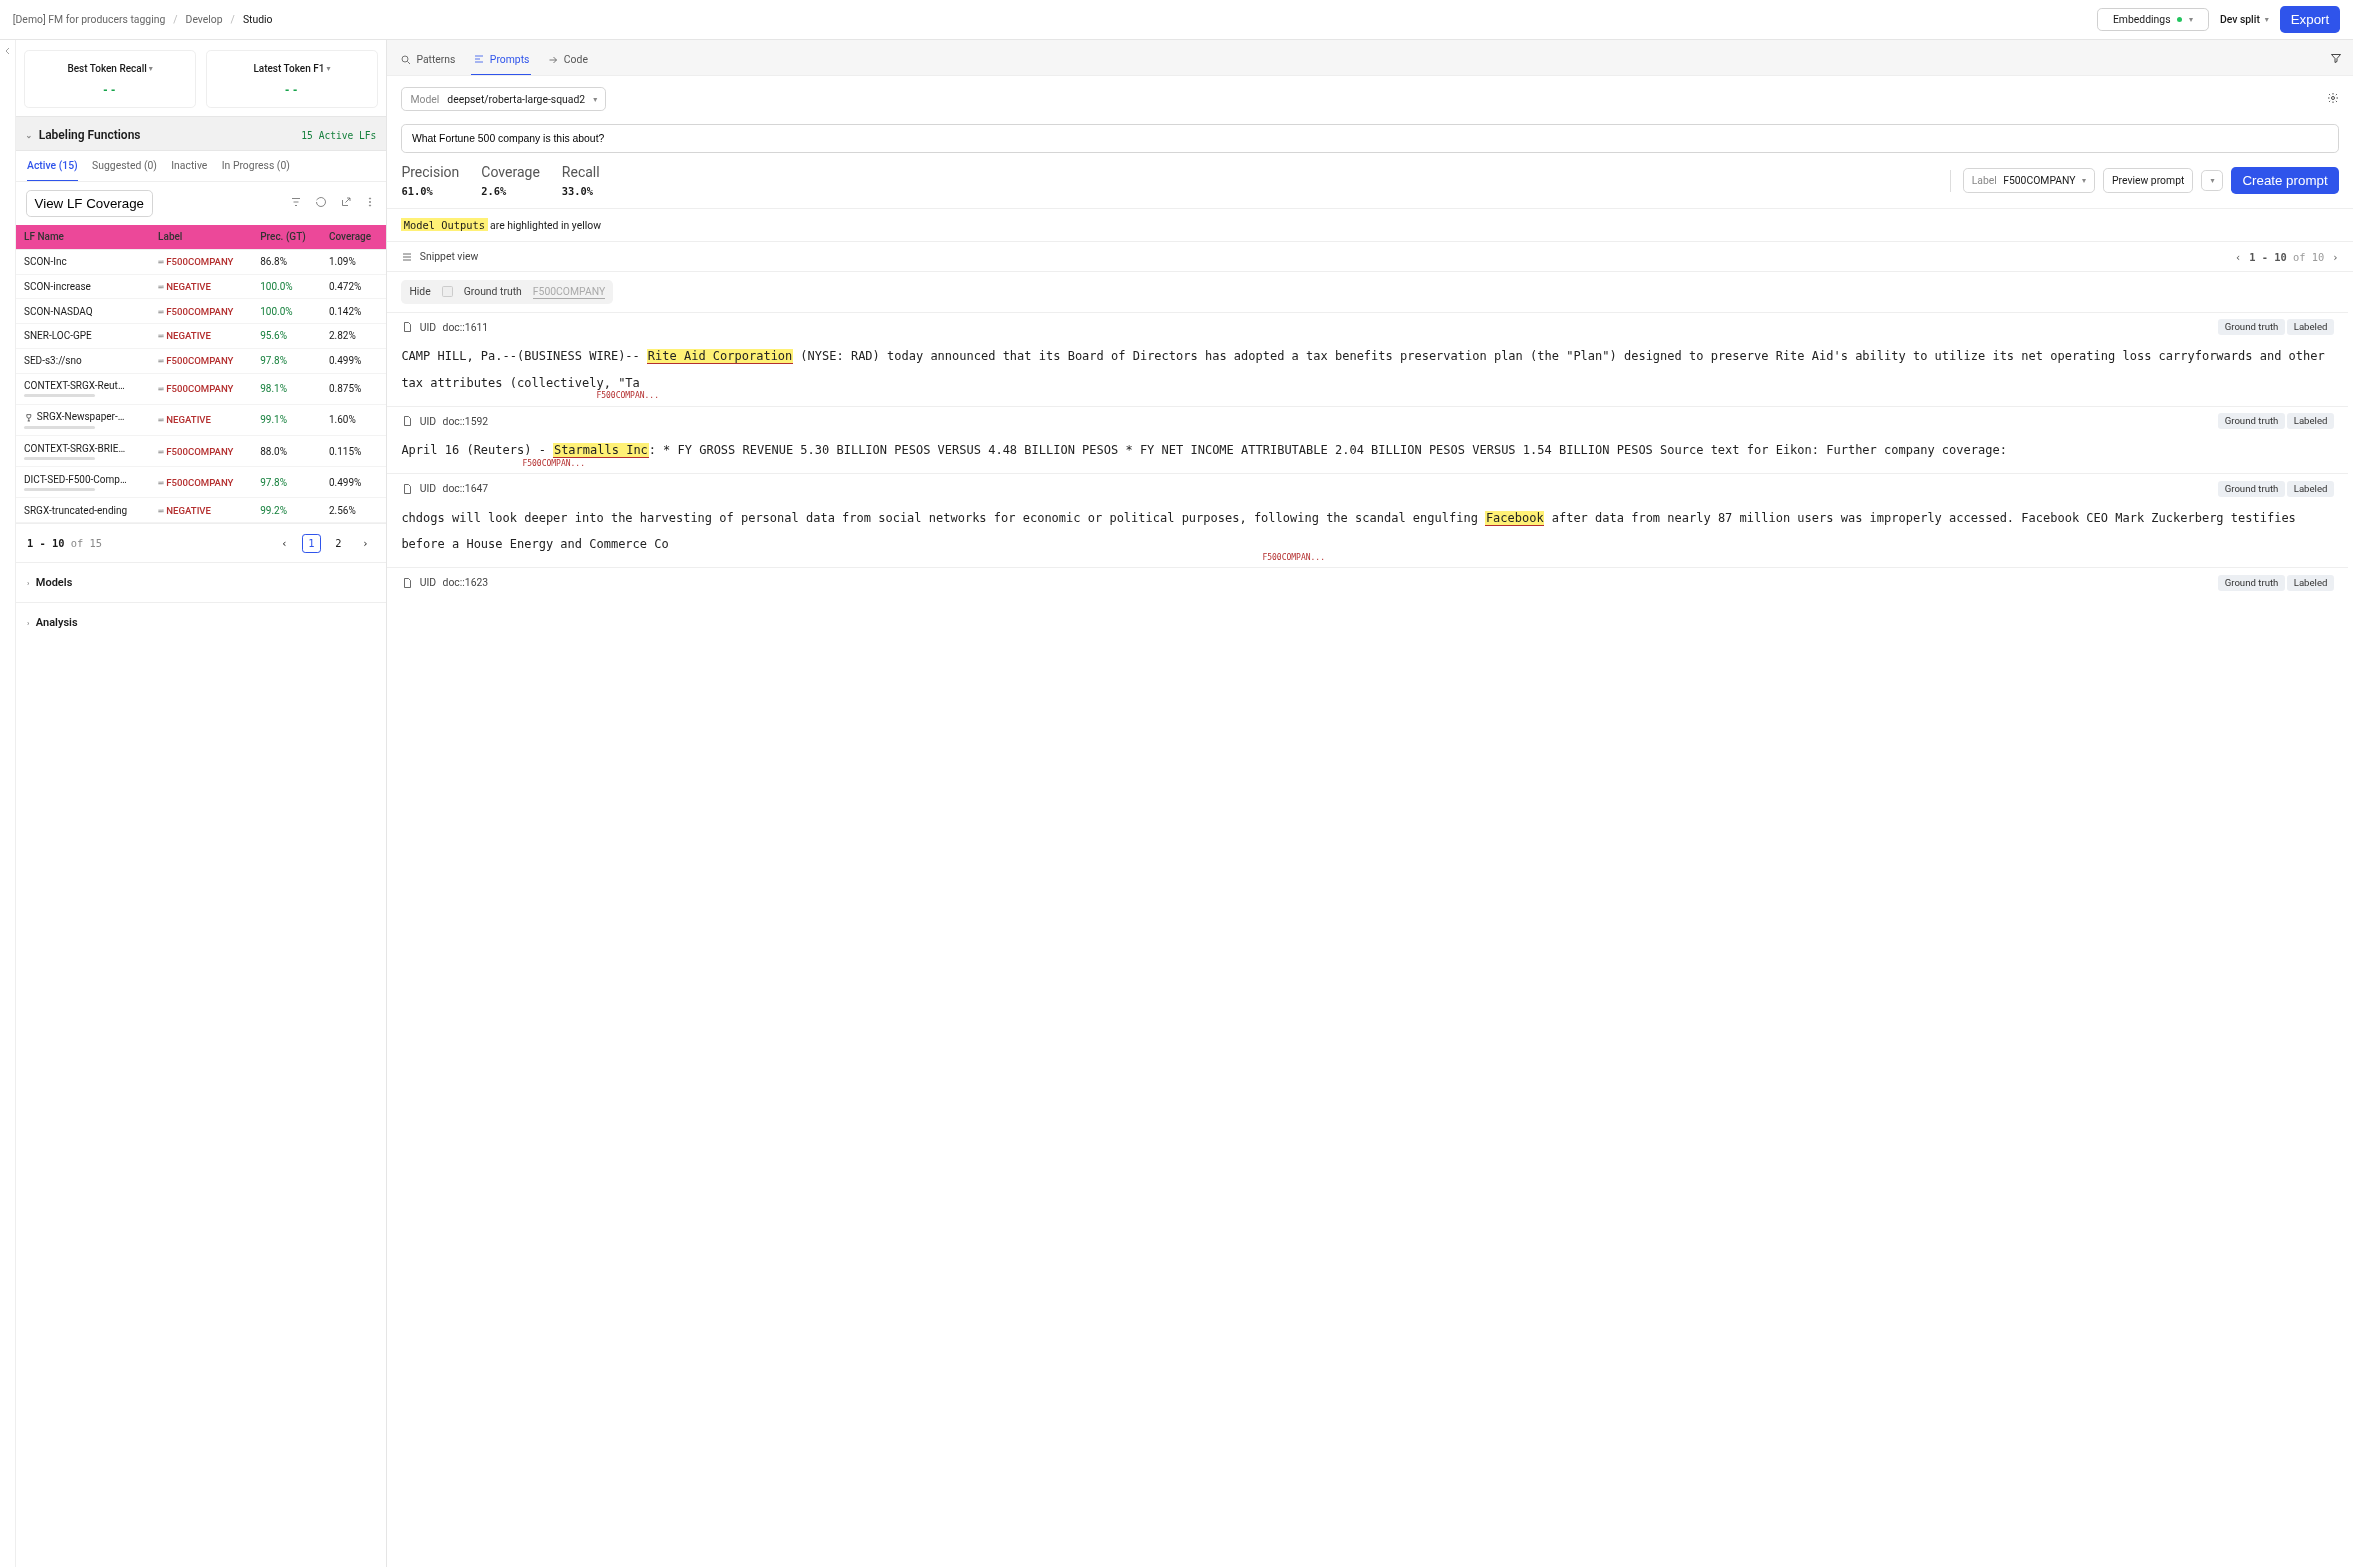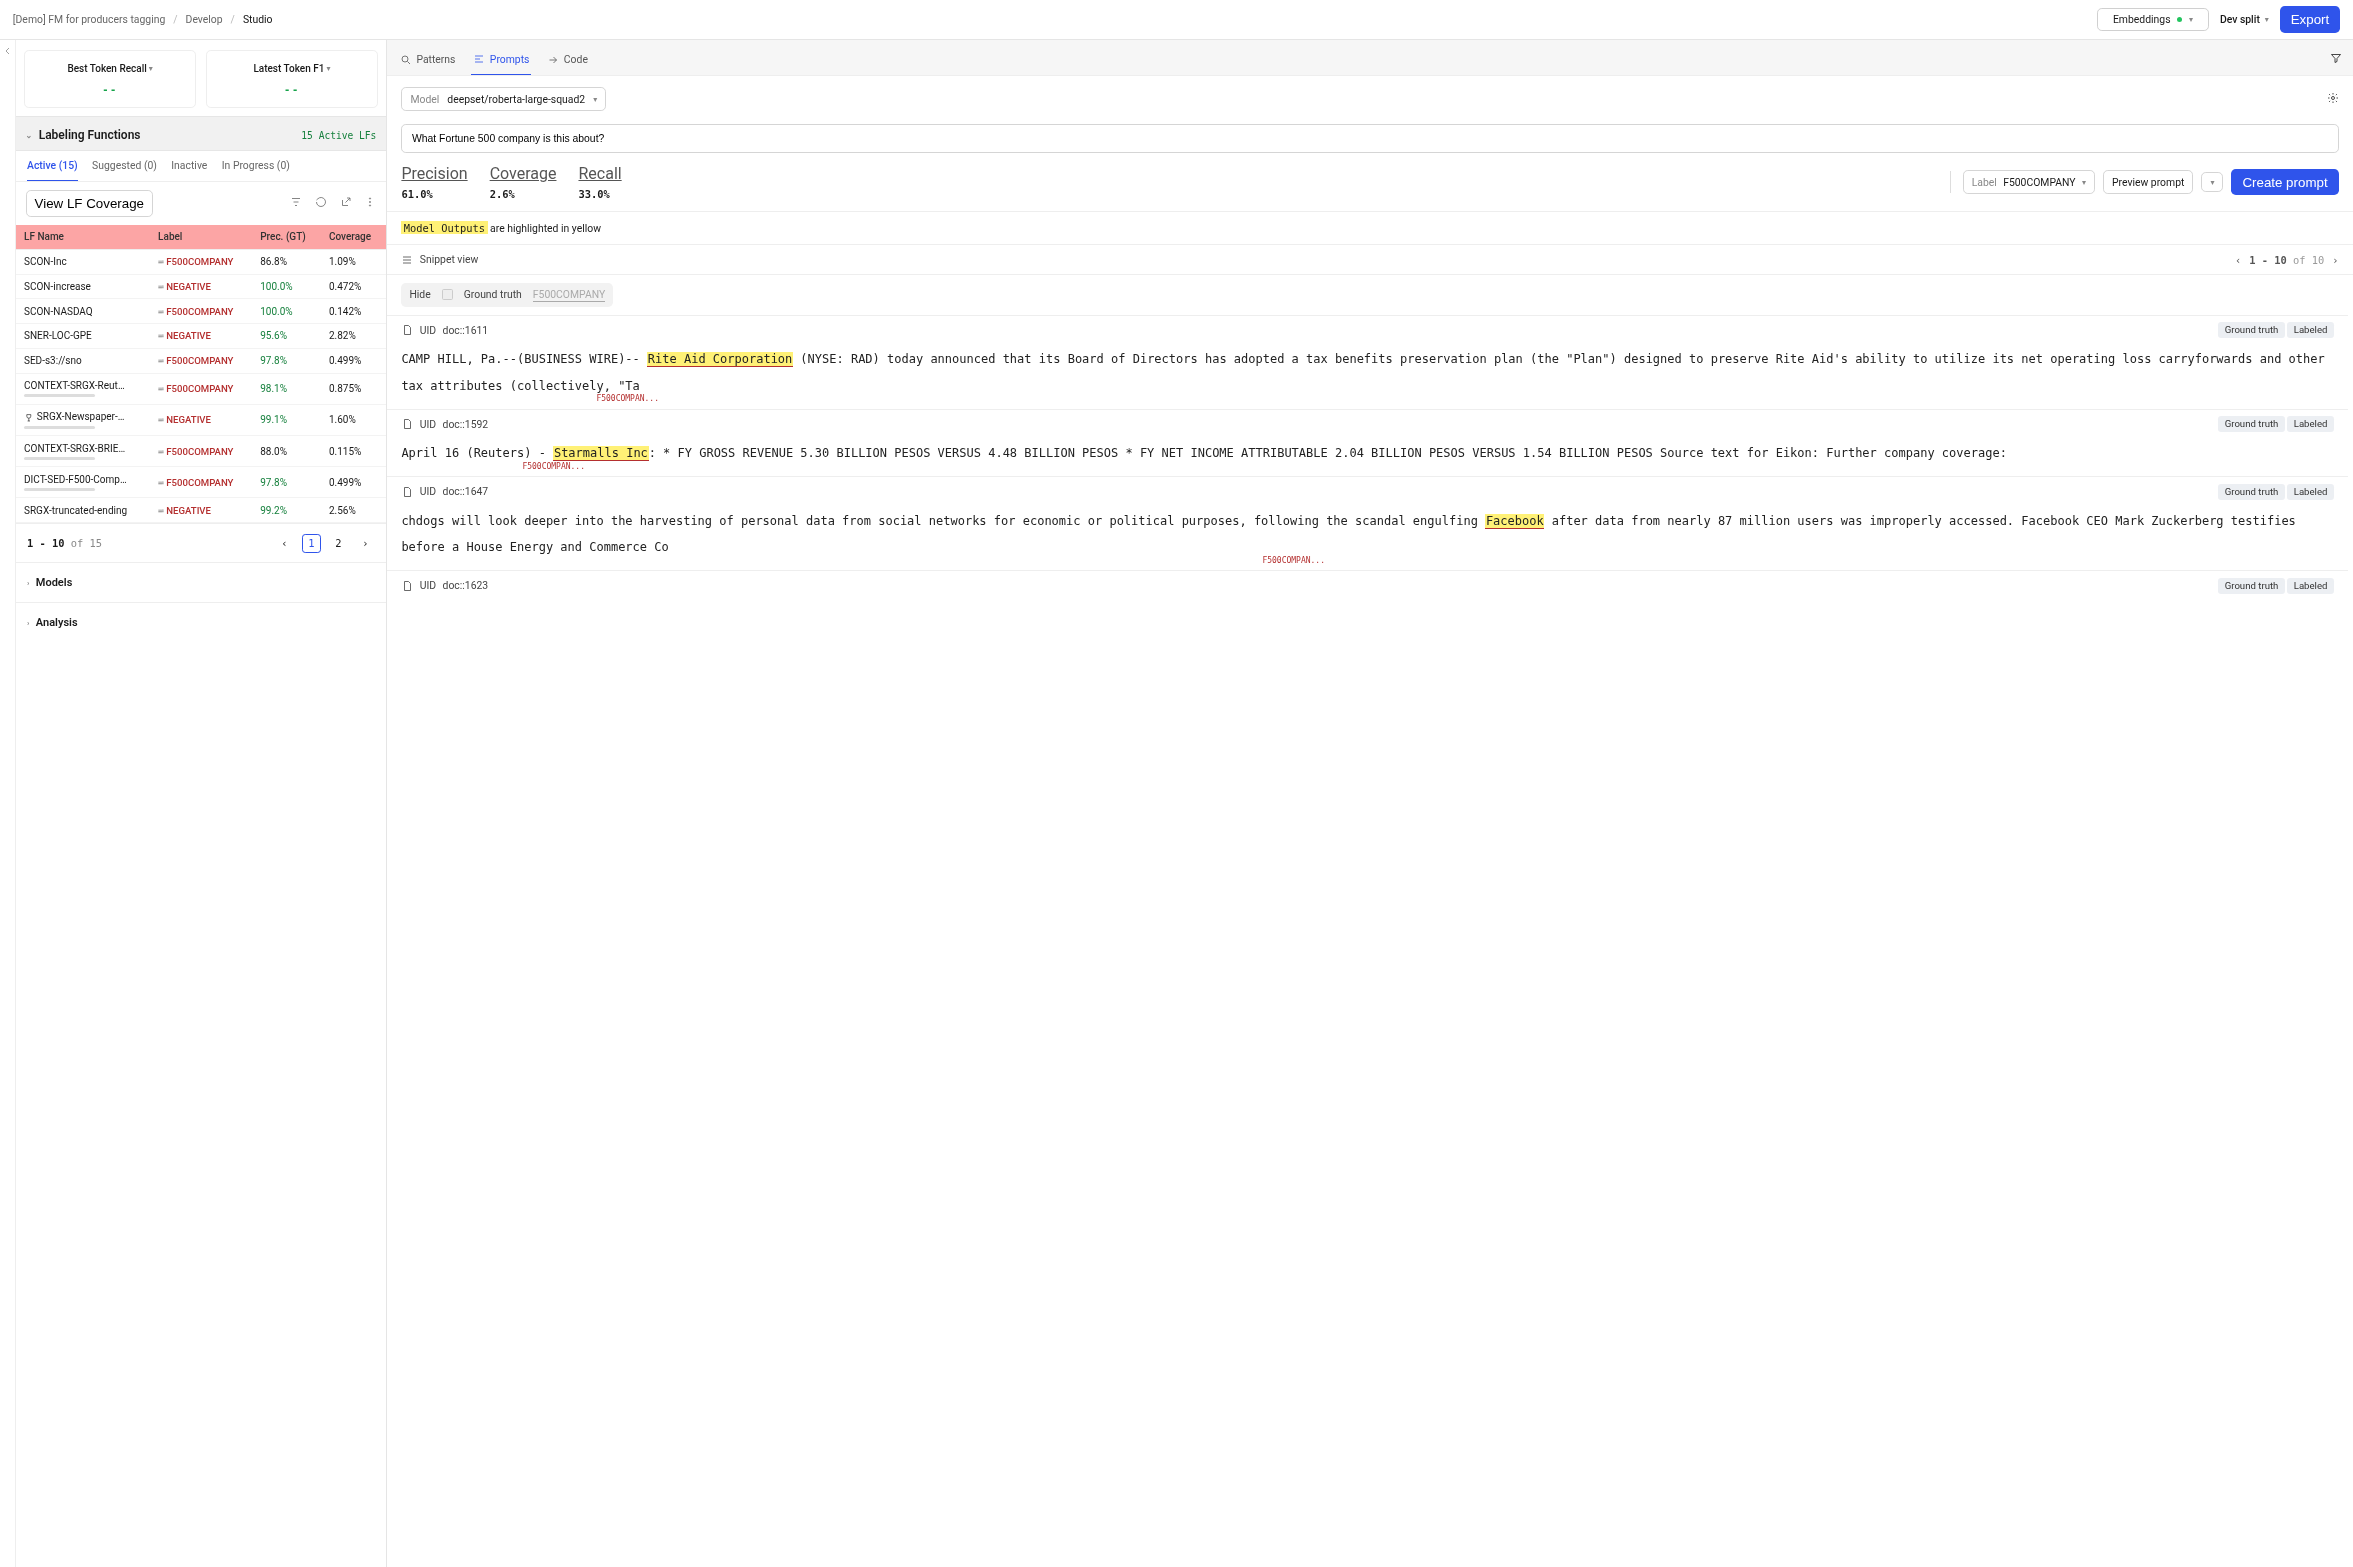--- a/index.html
+++ b/index.html
@@ -25,21 +25,21 @@
 .section-head .t { font-weight: 600; font-size: 12px; display: flex; align-items: center; gap: 6.4px; }
 .section-head .active-lfs { font-family: ui-monospace, Menlo, monospace; color: #16803d; font-size: 9.6px; }
 .tabs-row { display: flex; gap: 14.4px; padding: 8px 11px 0; border-bottom: 0.8px solid #eee; }
 .tabs-row .tab { padding-bottom: 8px; color: #666; cursor: pointer; }
 .tabs-row .tab.active { color: #2f54eb; border-bottom: 1.6px solid #2f54eb; font-weight: 500; }
 .toolbar-row { display: flex; align-items: center; justify-content: space-between; padding: 8px 9.6px; }
 .btn-outline { border: 0.8px solid #d5d5d5; background: #fff; border-radius: 4.8px; padding: 4.8px 8px; cursor: pointer; }
 .icon-row { display: flex; gap: 12.8px; color: #666; }
 .icon-row span { cursor: pointer; }
 table.lf { width: 100%; border-collapse: collapse; font-size: 10px; }
-table.lf th { text-align: left; font-weight: 500; color: #333; padding: 6.4px 8px; border-bottom: 0.8px solid #eee; background: #fca5a5; margin-top: 6px; }
+table.lf th { text-align: left; font-weight: 500; color: #333; padding: 6.4px 8px; border-bottom: 0.8px solid #eee; background: #ec4899; margin-top: 6px; }
 table.lf td { padding: 6.4px 8px; border-bottom: 0.8px solid #f3f3f3; vertical-align: middle; }
 .lbl { color: #b42f2f; font-weight: 500; font-size: 9.6px; }
 .lbl .eq { color: #888; font-weight: 400; margin-right: 2.4px; font-family: ui-monospace, Menlo, monospace;}
 .prec-green { color: #16803d; }
 .truncate { max-width: 104px; overflow: hidden; text-overflow: ellipsis; white-space: nowrap; display: block; }
 .scrollhint { height: 3.2px; background: #ddd; border-radius: 1.6px; margin-top: 3.2px; width: 60%; }
 .pager { display: flex; align-items: center; justify-content: space-between; padding: 9.6px 11px; border-top: 0.8px solid #eee; font-family: ui-monospace, Menlo, monospace; }
 .pager .pages { display: flex; align-items: center; gap: 8px; }
 .page-btn { width: 19px; height: 19px; display: inline-flex; align-items: center; justify-content: center; border-radius: 3.2px; cursor: pointer; }
 .page-btn.active { border: 0.8px solid #2f54eb; color: #2f54eb; }
@@ -49,21 +49,21 @@
 .rt-left { display: flex; gap: 14.4px; }
 .rt-tab { display: flex; align-items: center; gap: 4.8px; padding: 8px 1.6px; color: #555; cursor: pointer; }
 .rt-tab.active { color: #2f54eb; border-bottom: 1.6px solid #2f54eb; }
 .model-row { display: flex; align-items: center; justify-content: space-between; padding: 11px 14.4px 6.4px; }
 .model-pill { display: inline-flex; align-items: center; gap: 8px; border: 0.8px solid #d5d5d5; border-radius: 4.8px; padding: 4.8px 8px; }
 .model-pill .ml { color: #888; }
 .prompt-input { margin: 6.4px 14.4px 11px; }
 .prompt-input input { width: 100%; border: 0.8px solid #d5d5d5; border-radius: 4.8px; padding: 8px 9.6px; font-size: 10.4px; }
 .metrics-row { display: flex; align-items: center; justify-content: space-between; padding: 0 14.4px 11px; border-bottom: 0.8px solid #eee; }
 .mrow-left { display: flex; gap: 22px; }
-.mcol .k { color: #555; font-size: 16px; text-decoration: underline; }
+.mcol .k { color: #555; font-size: 14px; }
 .mcol .v { font-family: ui-monospace, Menlo, monospace; font-weight: 600; margin-top: 4.8px; }
 .mrow-right { display: flex; align-items: center; gap: 8px; }
 .label-pill { border: 0.8px solid #d5d5d5; border-radius: 4.8px; padding: 4.8px 8px; display: inline-flex; gap: 6.4px; align-items: center; }
 .label-pill .lk { color: #888; }
 .dd { border: 0.8px solid #d5d5d5; border-radius: 4.8px; padding: 4.8px 8px; display: inline-flex; align-items: center; gap: 4.8px; cursor: pointer; }
 .hint-row { padding: 9.6px 14.4px; font-size: 10.4px; }
 .hl { background: #fff176; font-family: ui-monospace, Menlo, monospace; padding: 0.8px 2.4px; }
 .snippet-bar { display: flex; align-items: center; justify-content: space-between; padding: 8px 14.4px; border-top: 0.8px solid #eee; border-bottom: 0.8px solid #eee; }
 .snippet-bar .sv { display: flex; align-items: center; gap: 6.4px; color: #444; }
 .snippet-bar .pg { display: flex; align-items: center; gap: 8px; font-family: ui-monospace, Menlo, monospace; color: #555; }

